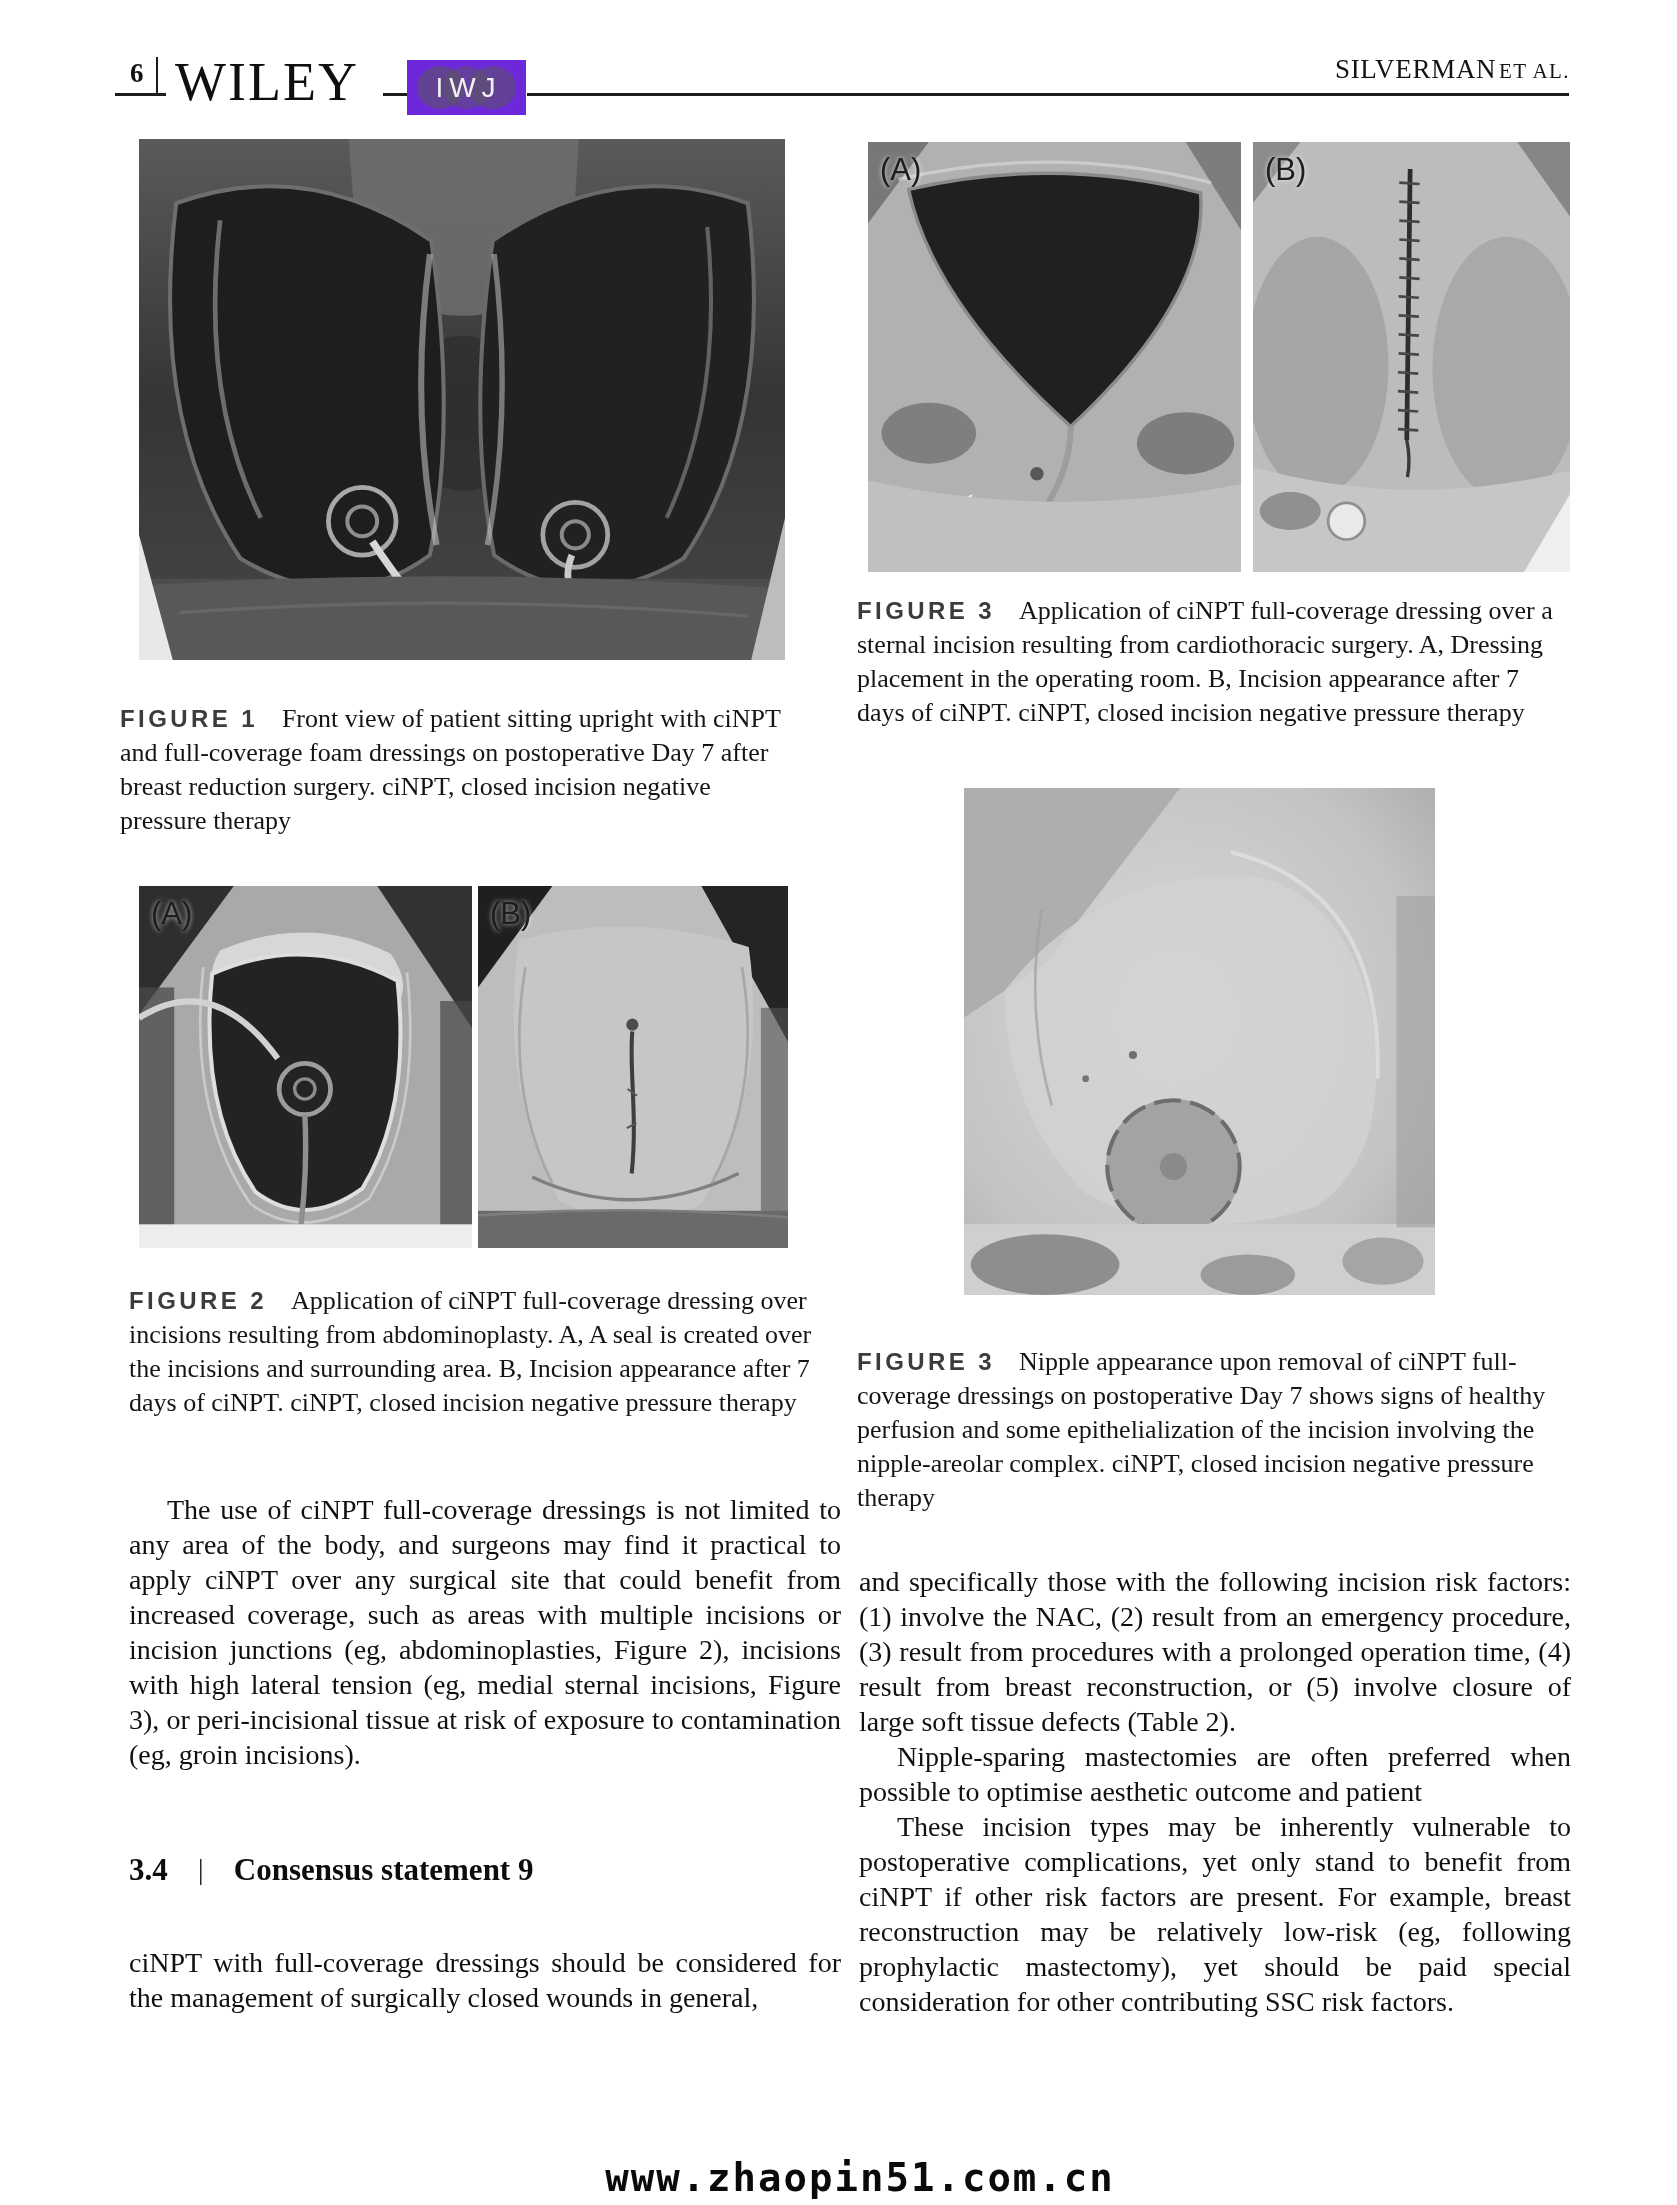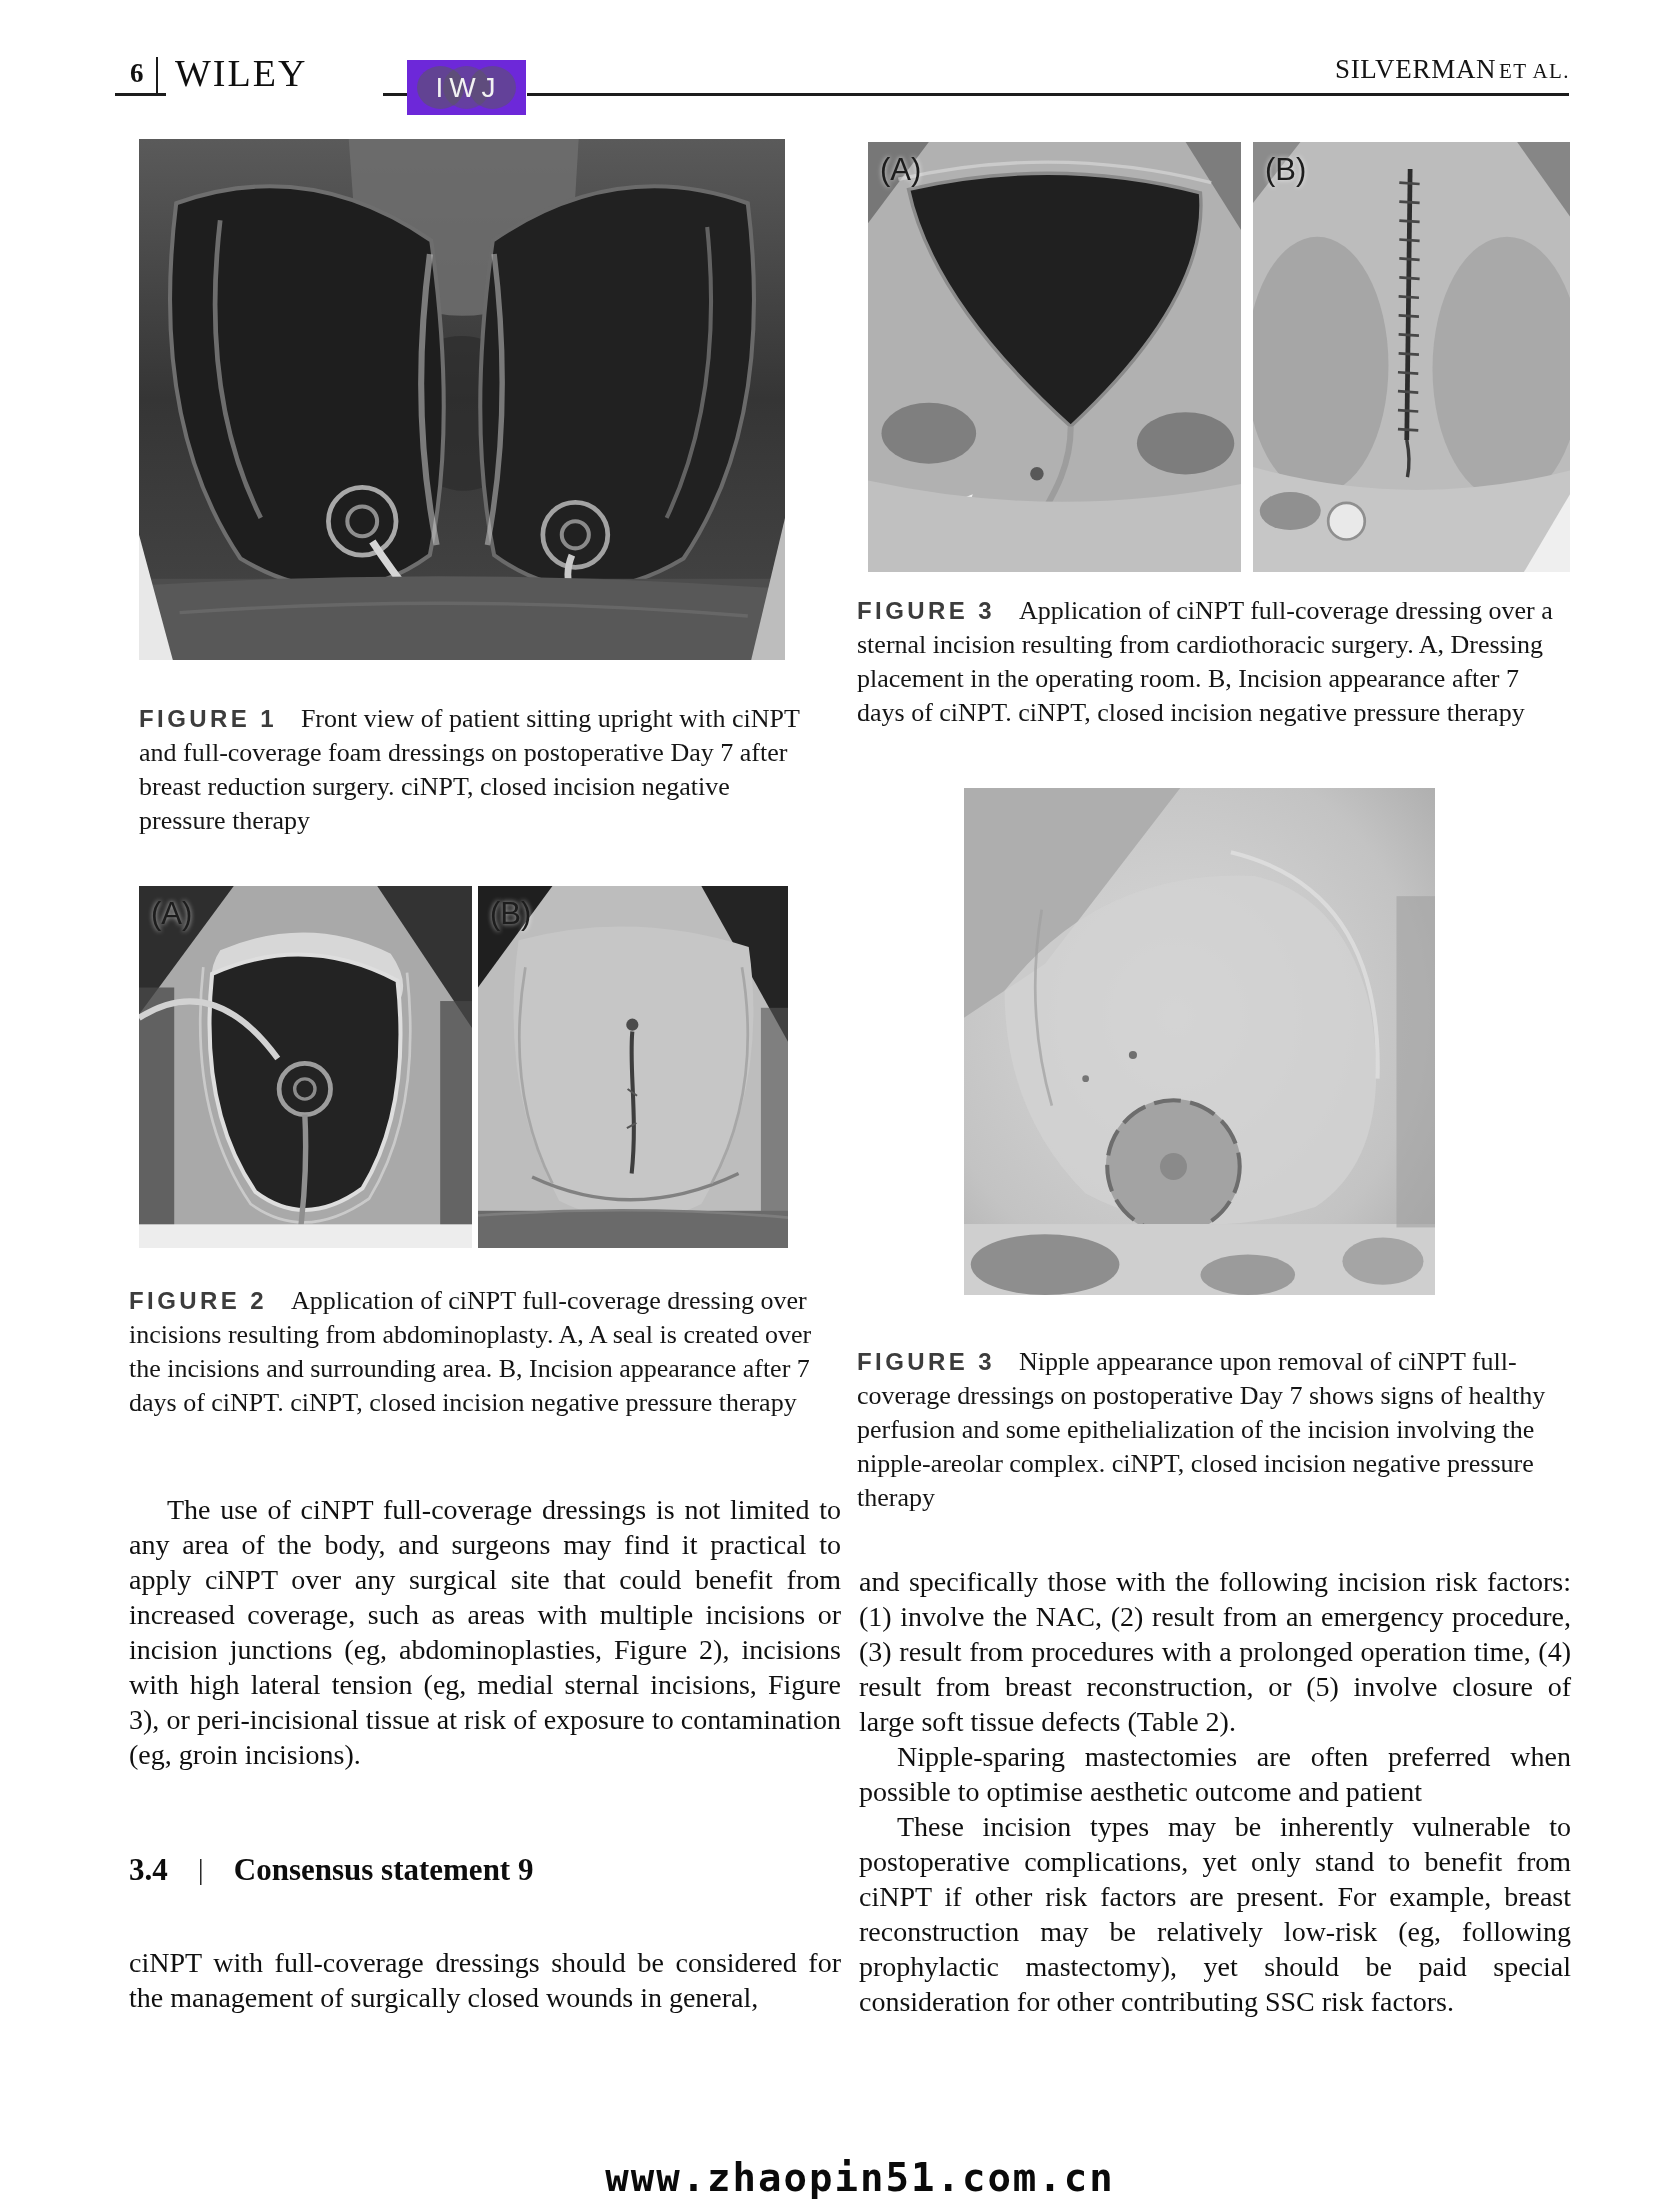--- a/index.html
+++ b/index.html
@@ -4,21 +4,21 @@
 <style>
   html,body{margin:0;padding:0;}
   body{
     width:1678px;height:2205px;position:relative;background:#ffffff;
     font-family:"Liberation Serif", serif;color:#101010;
     -webkit-font-smoothing:antialiased;
   }
   
   .page-num{position:absolute;left:130px;top:58px;font-size:27px;font-weight:bold;color:#111;}
   .head-vbar{position:absolute;left:156px;top:57px;width:2px;height:38px;background:#1a1a1a;}
-  .wiley{position:absolute;left:175px;top:51px;font-size:38px;letter-spacing:2px;color:#0f0f0f;
+  .wiley{position:absolute;left:175px;top:51px;font-size:54px;letter-spacing:2px;color:#0f0f0f;
          font-family:"Liberation Serif",serif;}
   .rule{position:absolute;top:93px;height:2.7px;background:#1c1c1c;}
   .rule.r1{left:115px;width:51px;}
   .rule.r2{left:383px;width:27px;}
   .rule.r3{left:527px;width:1042px;}
   .iwj-box{position:absolute;left:407px;top:60px;width:119px;height:55px;background:#6d28d9;
            display:flex;align-items:center;justify-content:center;overflow:hidden;}
   .iwj-box i{position:absolute;border-radius:50%;background:#5a5a5a;opacity:.55;width:47px;height:43px;top:6px;}
   .iwj-box i.e1{left:9.5px;} .iwj-box i.e2{left:36px;opacity:.45;} .iwj-box i.e3{left:62px;opacity:.5;}
   .iwj-text{position:relative;color:#f2f2f2;font-family:"Liberation Sans",sans-serif;
@@ -92,21 +92,21 @@
     <circle cx="645" cy="585" r="20" fill="none" stroke="#8a8a8a" stroke-width="6"></circle>
     <path d="M345,595 C400,680 430,700 470,770" fill="none" stroke="#d6d6d6" stroke-width="11"></path>
     <path d="M640,615 C610,690 700,710 710,770" fill="none" stroke="#c9c9c9" stroke-width="10"></path>
     <rect x="0" y="650" width="955" height="120" fill="#4d4d4d"></rect>
     <path d="M0,660 Q480,630 955,665 L955,770 L0,770 Z" fill="#585858"></path>
     <path d="M60,700 Q480,670 900,705" fill="none" stroke="#6c6c6c" stroke-width="5" opacity=".8"></path>
     <polygon points="0,585 50,770 0,770" fill="#e8e8e8"></polygon>
     <polygon points="955,560 905,770 955,770" fill="#bdbdbd"></polygon>
   </svg>
 </div>
-<p class="caption" style="left:139px;top:702px;width:683px;">
+<p class="caption" style="left:120px;top:702px;width:683px;">
   <span class="figlabel">FIGURE 1</span><span>Front view of patient sitting upright with ciNPT and full-coverage foam dressings on postoperative Day 7 after breast reduction surgery. ciNPT, closed incision negative pressure therapy</span>
 </p>
 
 <div class="figimg" style="left:139px;top:886px;width:333px;height:362px;">
   <svg viewBox="0 0 492 535" preserveAspectRatio="none">
     <rect width="492" height="535" fill="#a9a9a9"></rect>
     <polygon points="0,0 140,0 0,190" fill="#2e2e2e"></polygon>
     <polygon points="492,0 352,0 492,210" fill="#333333"></polygon>
     <rect x="0" y="150" width="52" height="385" fill="#4a4a4a" opacity=".75"></rect>
     <rect x="445" y="170" width="47" height="365" fill="#474747" opacity=".7"></rect>

